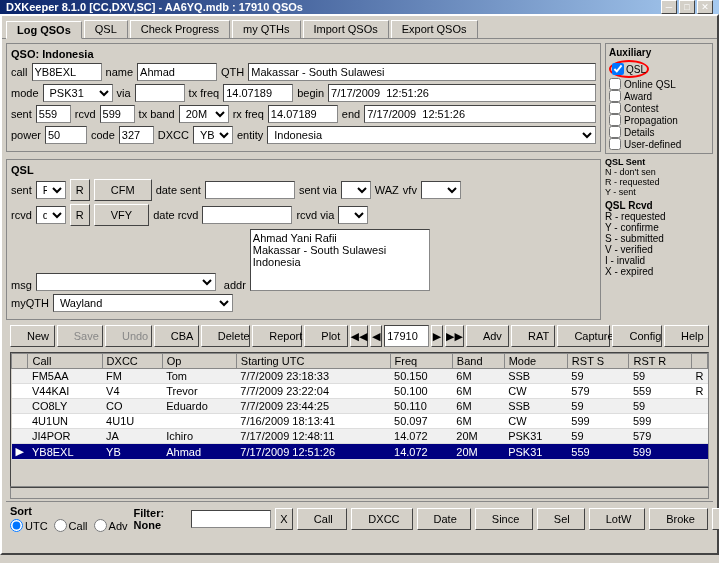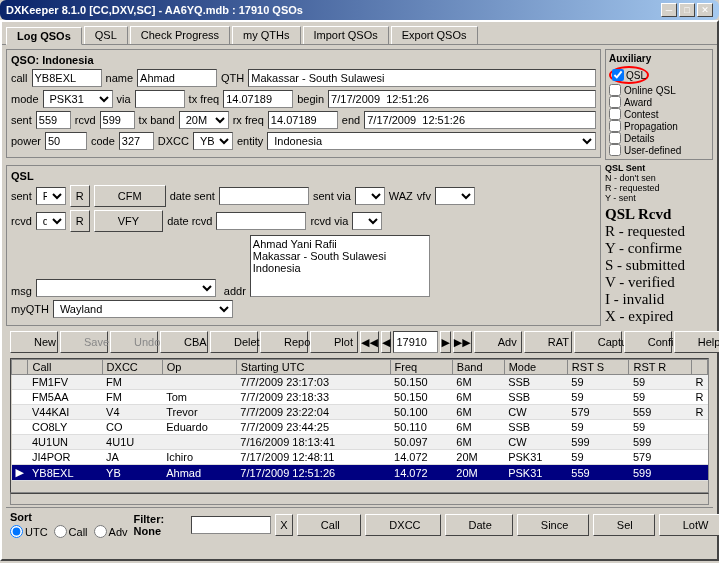--- a/index.html
+++ b/index.html
@@ -11,22 +11,21 @@
       height: 563px;
       overflow: hidden;
     }
     .title-bar {
       background: linear-gradient(to right, #0a246a, #a6caf0);
       color: white;
       padding: 5px 6px;
       display: flex;
       justify-content: space-between;
       align-items: center;
-      height: 20px;
-      border-radius: 6px;
+      height: 14px;
     }
     .title-bar-text { font-weight: bold; font-size: 11px; }
     .title-bar-buttons { display: flex; gap: 2px; }
     .tb-btn {
       width: 16px; height: 14px;
       background: #d4d0c8;
       border: 1px solid #888;
       font-size: 9px;
       cursor: pointer;
       display: flex; align-items: center; justify-content: center;
@@ -132,21 +131,21 @@
       height: 22px;
       min-width: 30px;
       background: #d4d0c8;
       border: 1px solid;
       border-top-color: #fff;
       border-left-color: #fff;
       border-bottom-color: #444;
       border-right-color: #444;
       font-size: 11px;
       cursor: pointer;
-      padding: 0 23px;
+      padding: 0 16px;
     }
     .btn:disabled {
       color: #888;
     }
     .btn-nav {
       height: 22px;
       width: 22px;
       background: #d4d0c8;
       border: 1px solid;
       border-top-color: #fff;
@@ -407,21 +406,21 @@
           </div>
         </div>
 
         <div style="font-size:9px;margin-bottom:3px;">
           <div style="font-weight:bold;">QSL Sent</div>
           <div>N - don't sen</div>
           <div>R - requested</div>
           <div>Y - sent</div>
         </div>
 
-        <div style="font-size:15px;font-family:Liberation Serif, serif;">
+        <div style="font-size:10px;">
           <div style="font-weight:bold;">QSL Rcvd</div>
           <div>R - requested</div>
           <div>Y - confirme</div>
           <div>S - submitted</div>
           <div>V - verified</div>
           <div>I - invalid</div>
           <div>X - expired</div>
         </div>
       </div>
 
@@ -458,33 +457,20 @@
             <th>Starting UTC</th>
             <th>Freq</th>
             <th>Band</th>
             <th>Mode</th>
             <th>RST S</th>
             <th>RST R</th>
             <th style="width:14px;"></th>
           </tr>
         </thead>
         <tbody id="table-body">
-        <tr>
-              <td style="width: 14px;"></td>
-              <td>FM1FV</td>
-              <td>FM</td>
-              <td></td>
-              <td>7/7/2009  23:17:03</td>
-              <td>50.150</td>
-              <td>6M</td>
-              <td>SSB</td>
-              <td>59</td>
-              <td>59</td>
-              <td>R</td>
-            </tr>
             <tr>
               <td style="width: 14px;"></td>
               <td>FM5AA</td>
               <td>FM</td>
               <td>Tom</td>
               <td>7/7/2009  23:18:33</td>
               <td>50.150</td>
               <td>6M</td>
               <td>SSB</td>
               <td>59</td>

